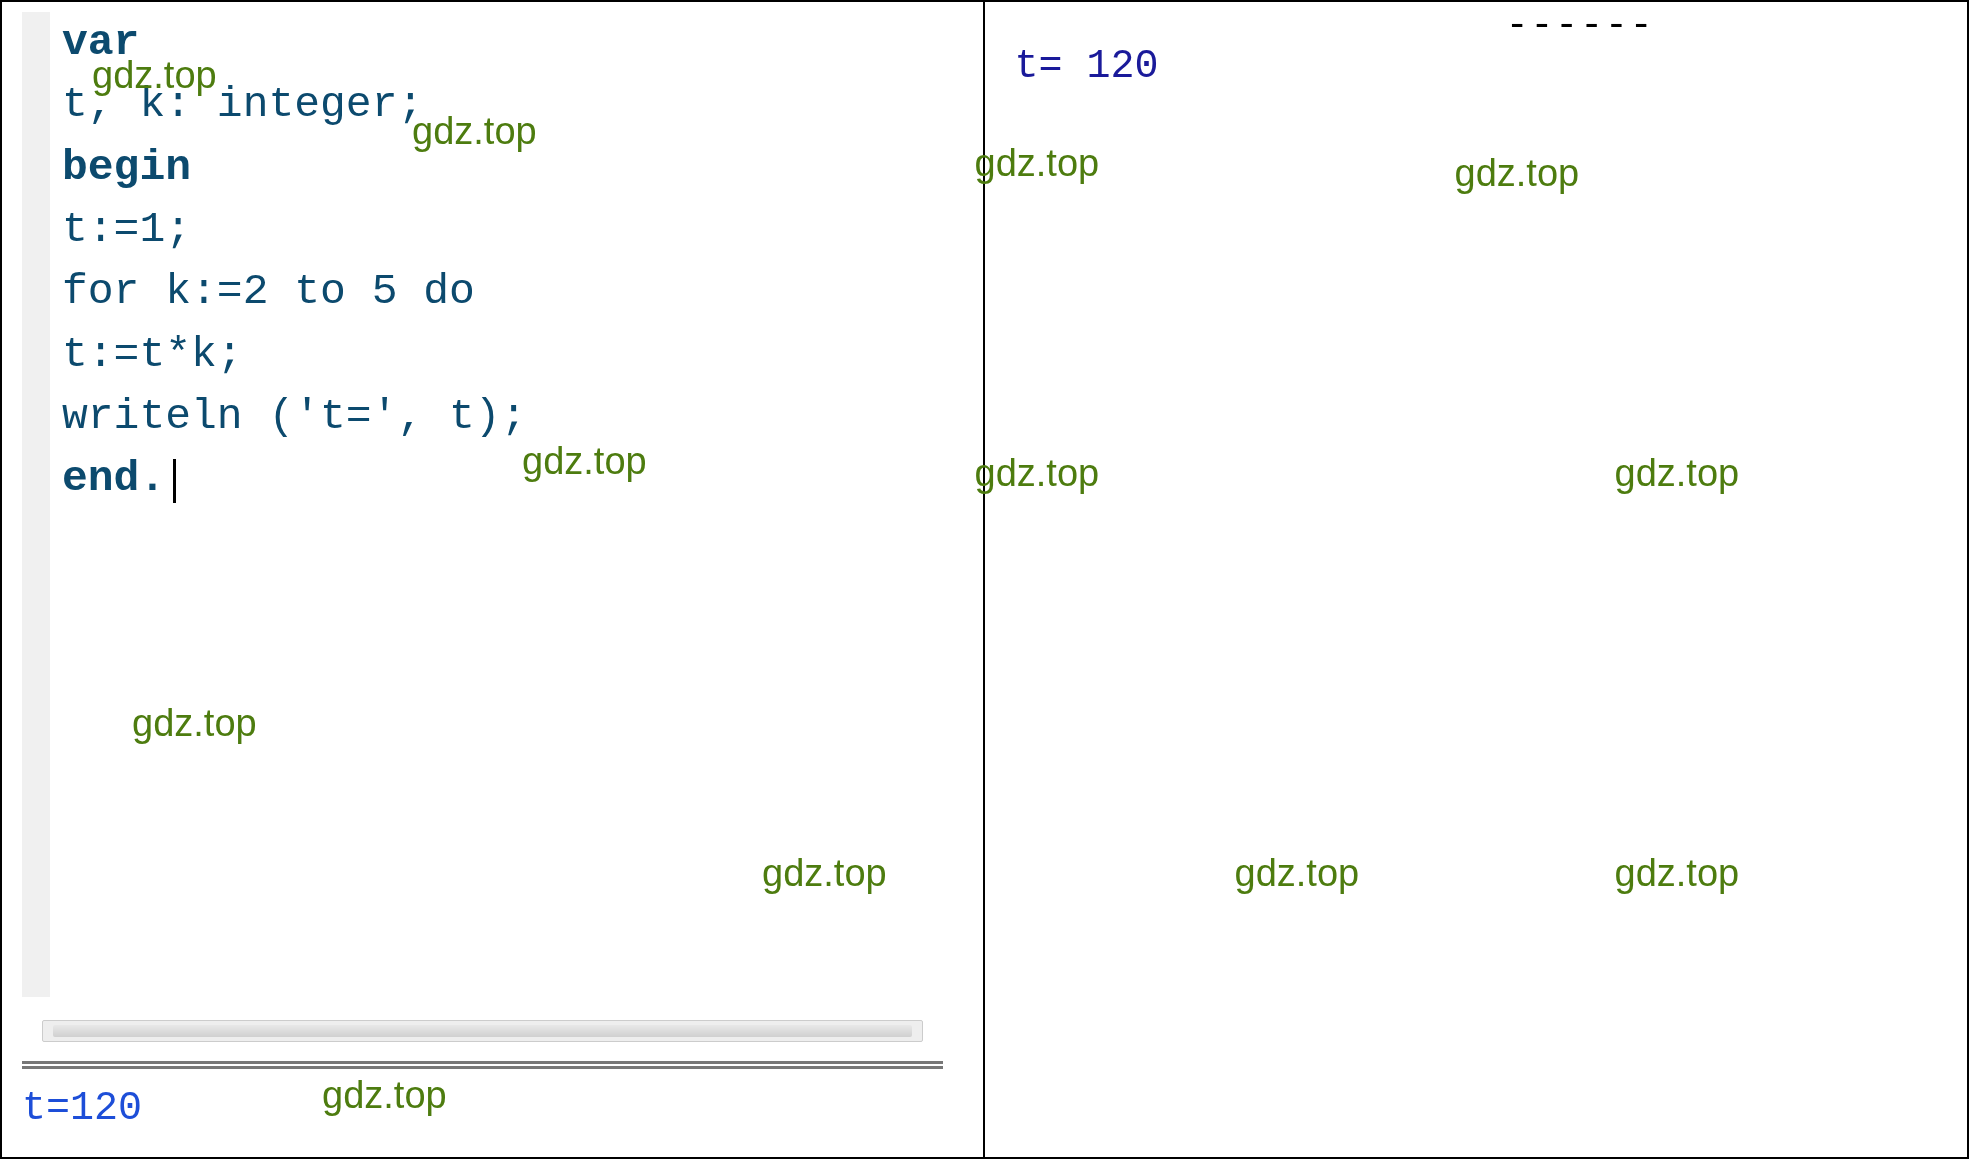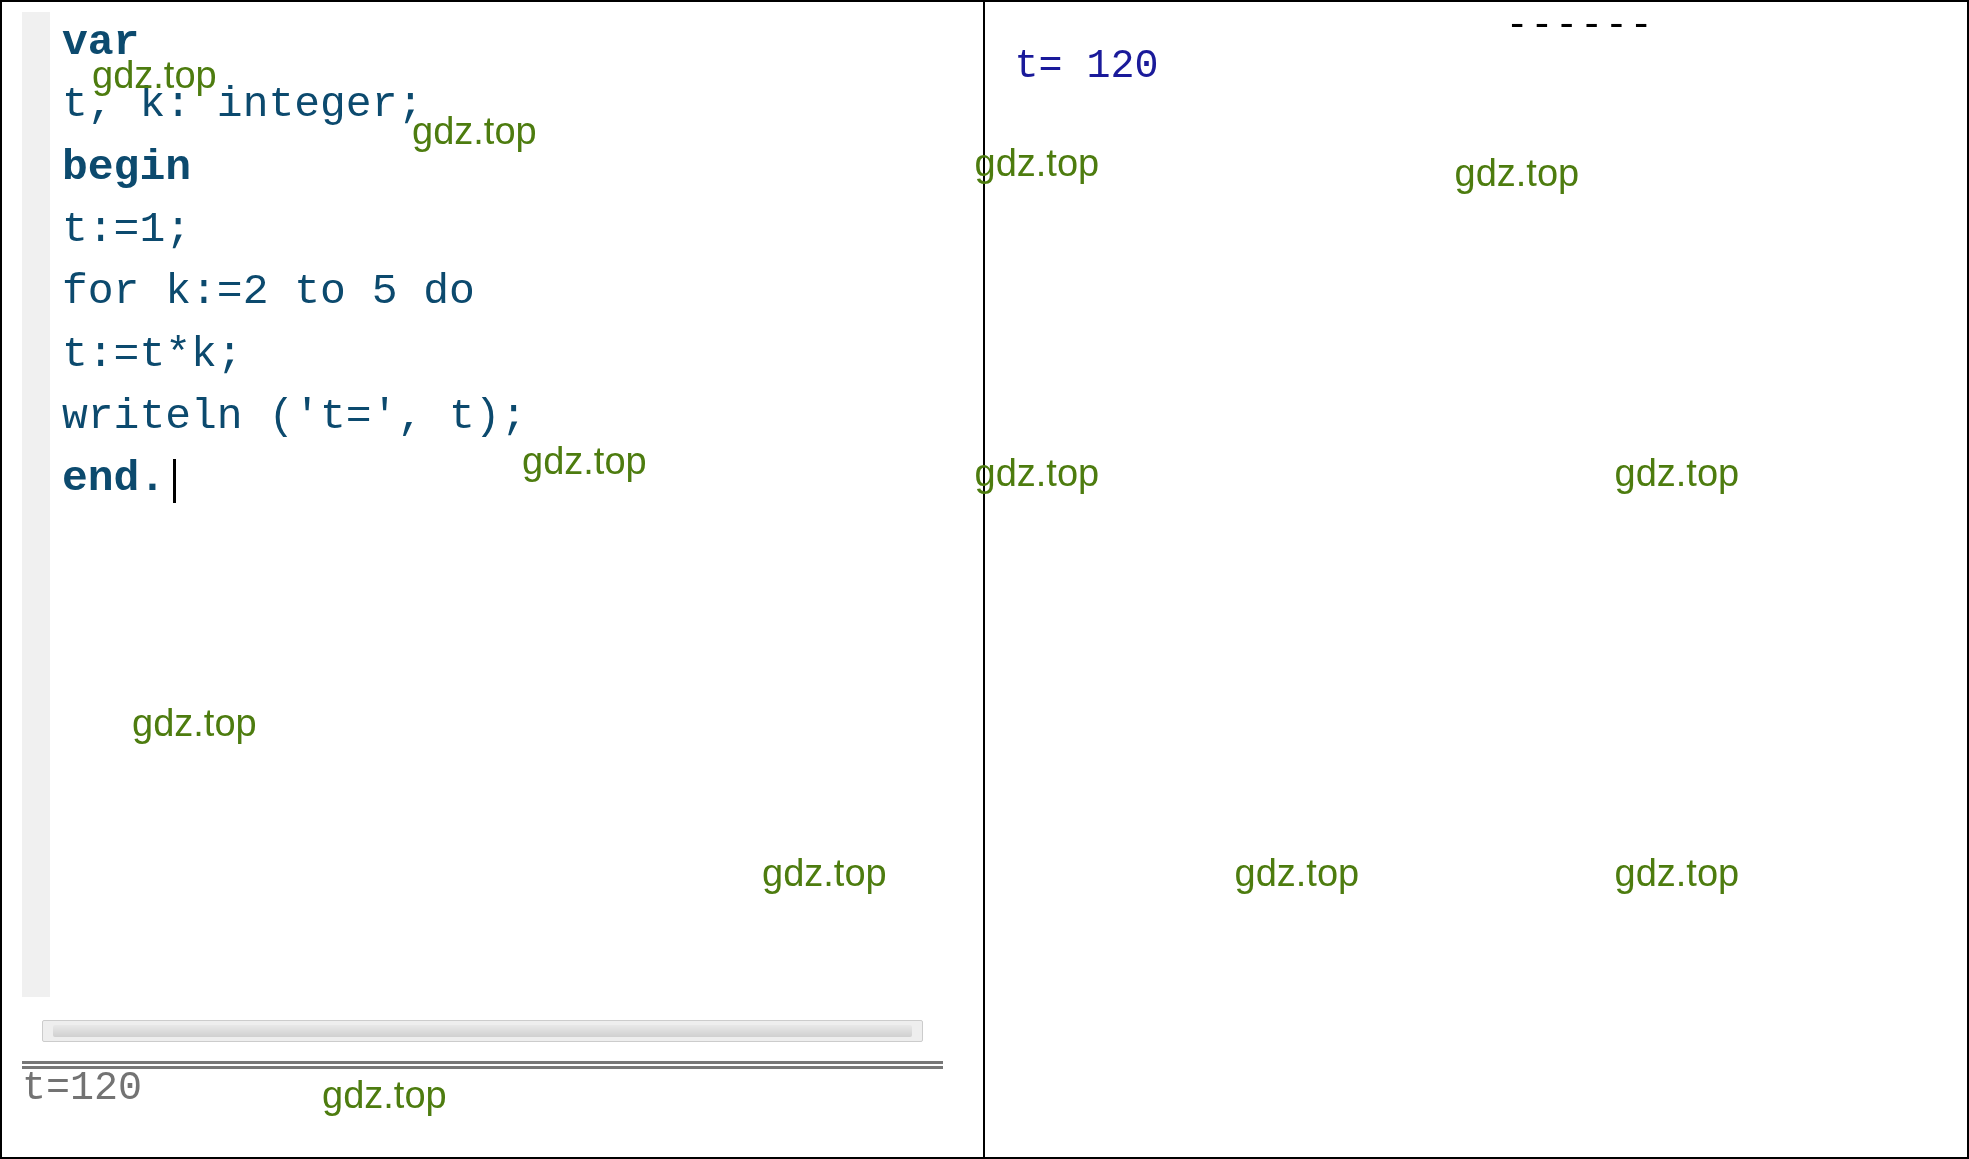--- a/index.html
+++ b/index.html
@@ -82,24 +82,24 @@
     left: 20px;
     right: 40px;
     bottom: 88px;
     height: 8px;
     border-top: 3px solid #777777;
     border-bottom: 3px solid #777777;
   }
   .output-line {
     position: absolute;
     left: 20px;
-    bottom: 46px;
+    bottom: 26px;
     font-family: 'Courier New', monospace;
     font-size: 40px;
-    color: #737373;
+    color: #1d4ed8;
     margin-top: 20px;
   }
 
   
   .right-top {
     display: flex;
     align-items: flex-start;
     padding: 18px 10px 10px 30px;
     margin-top: 18px;
   }

